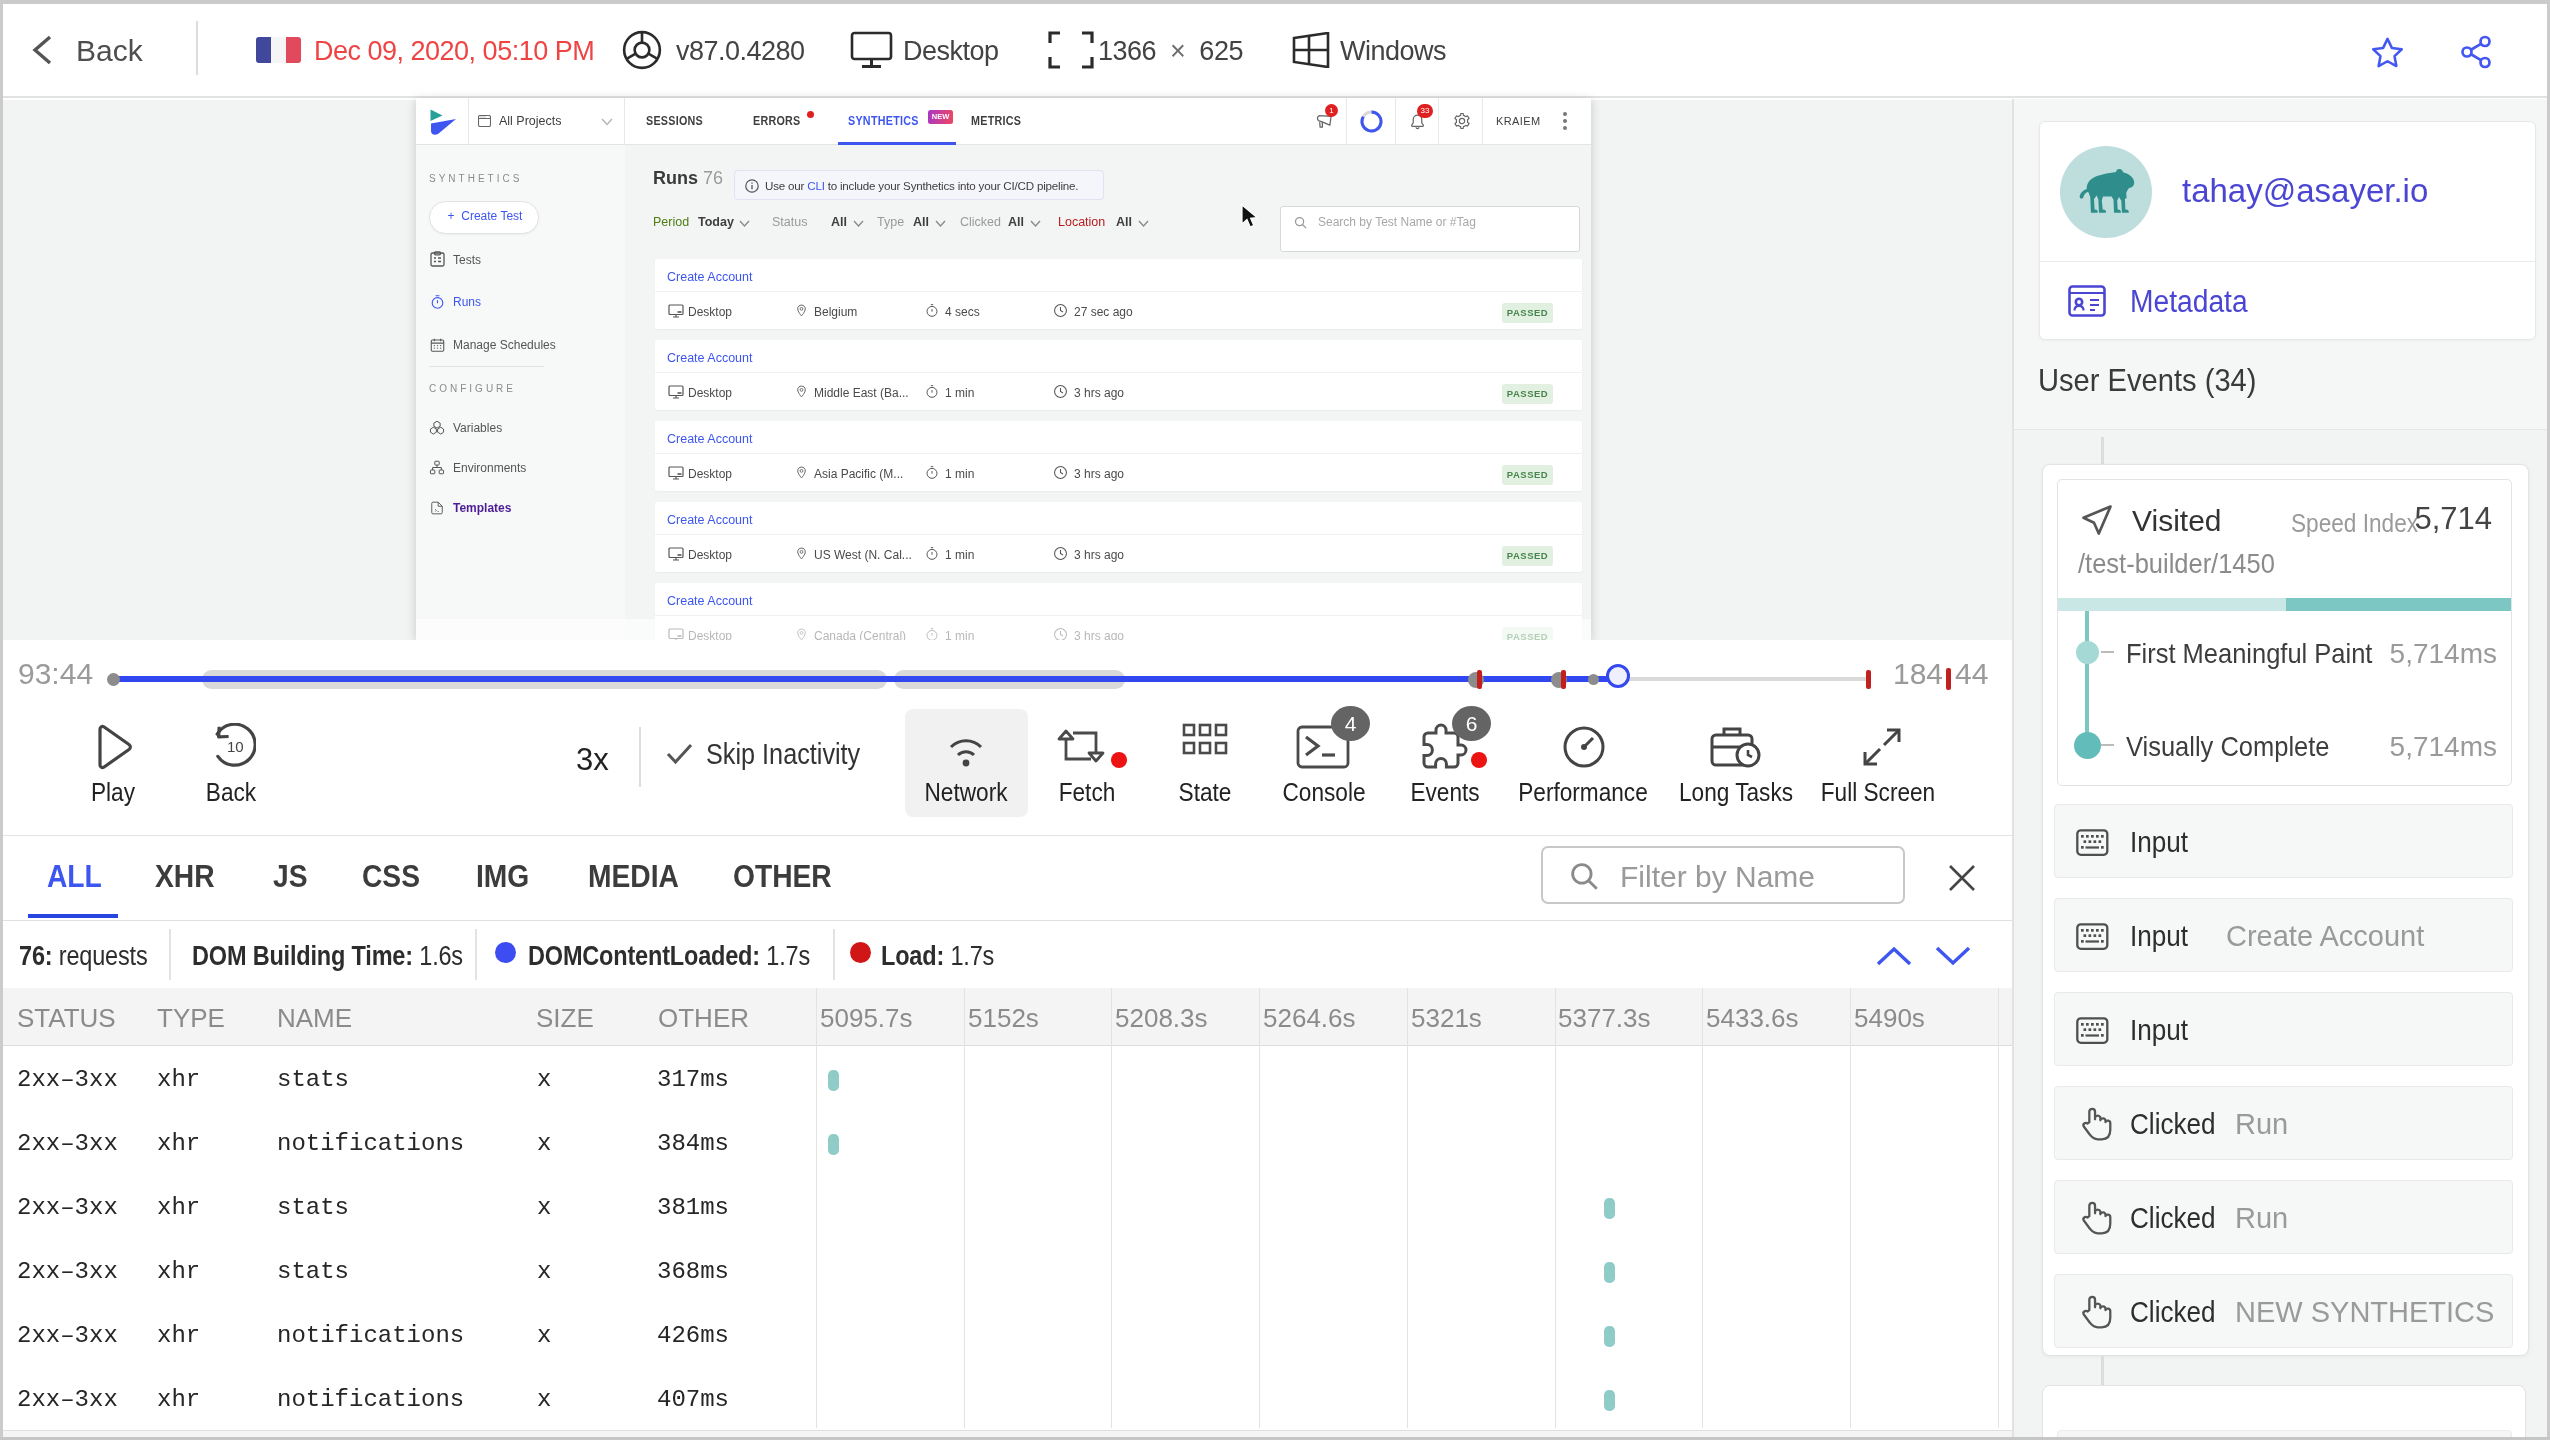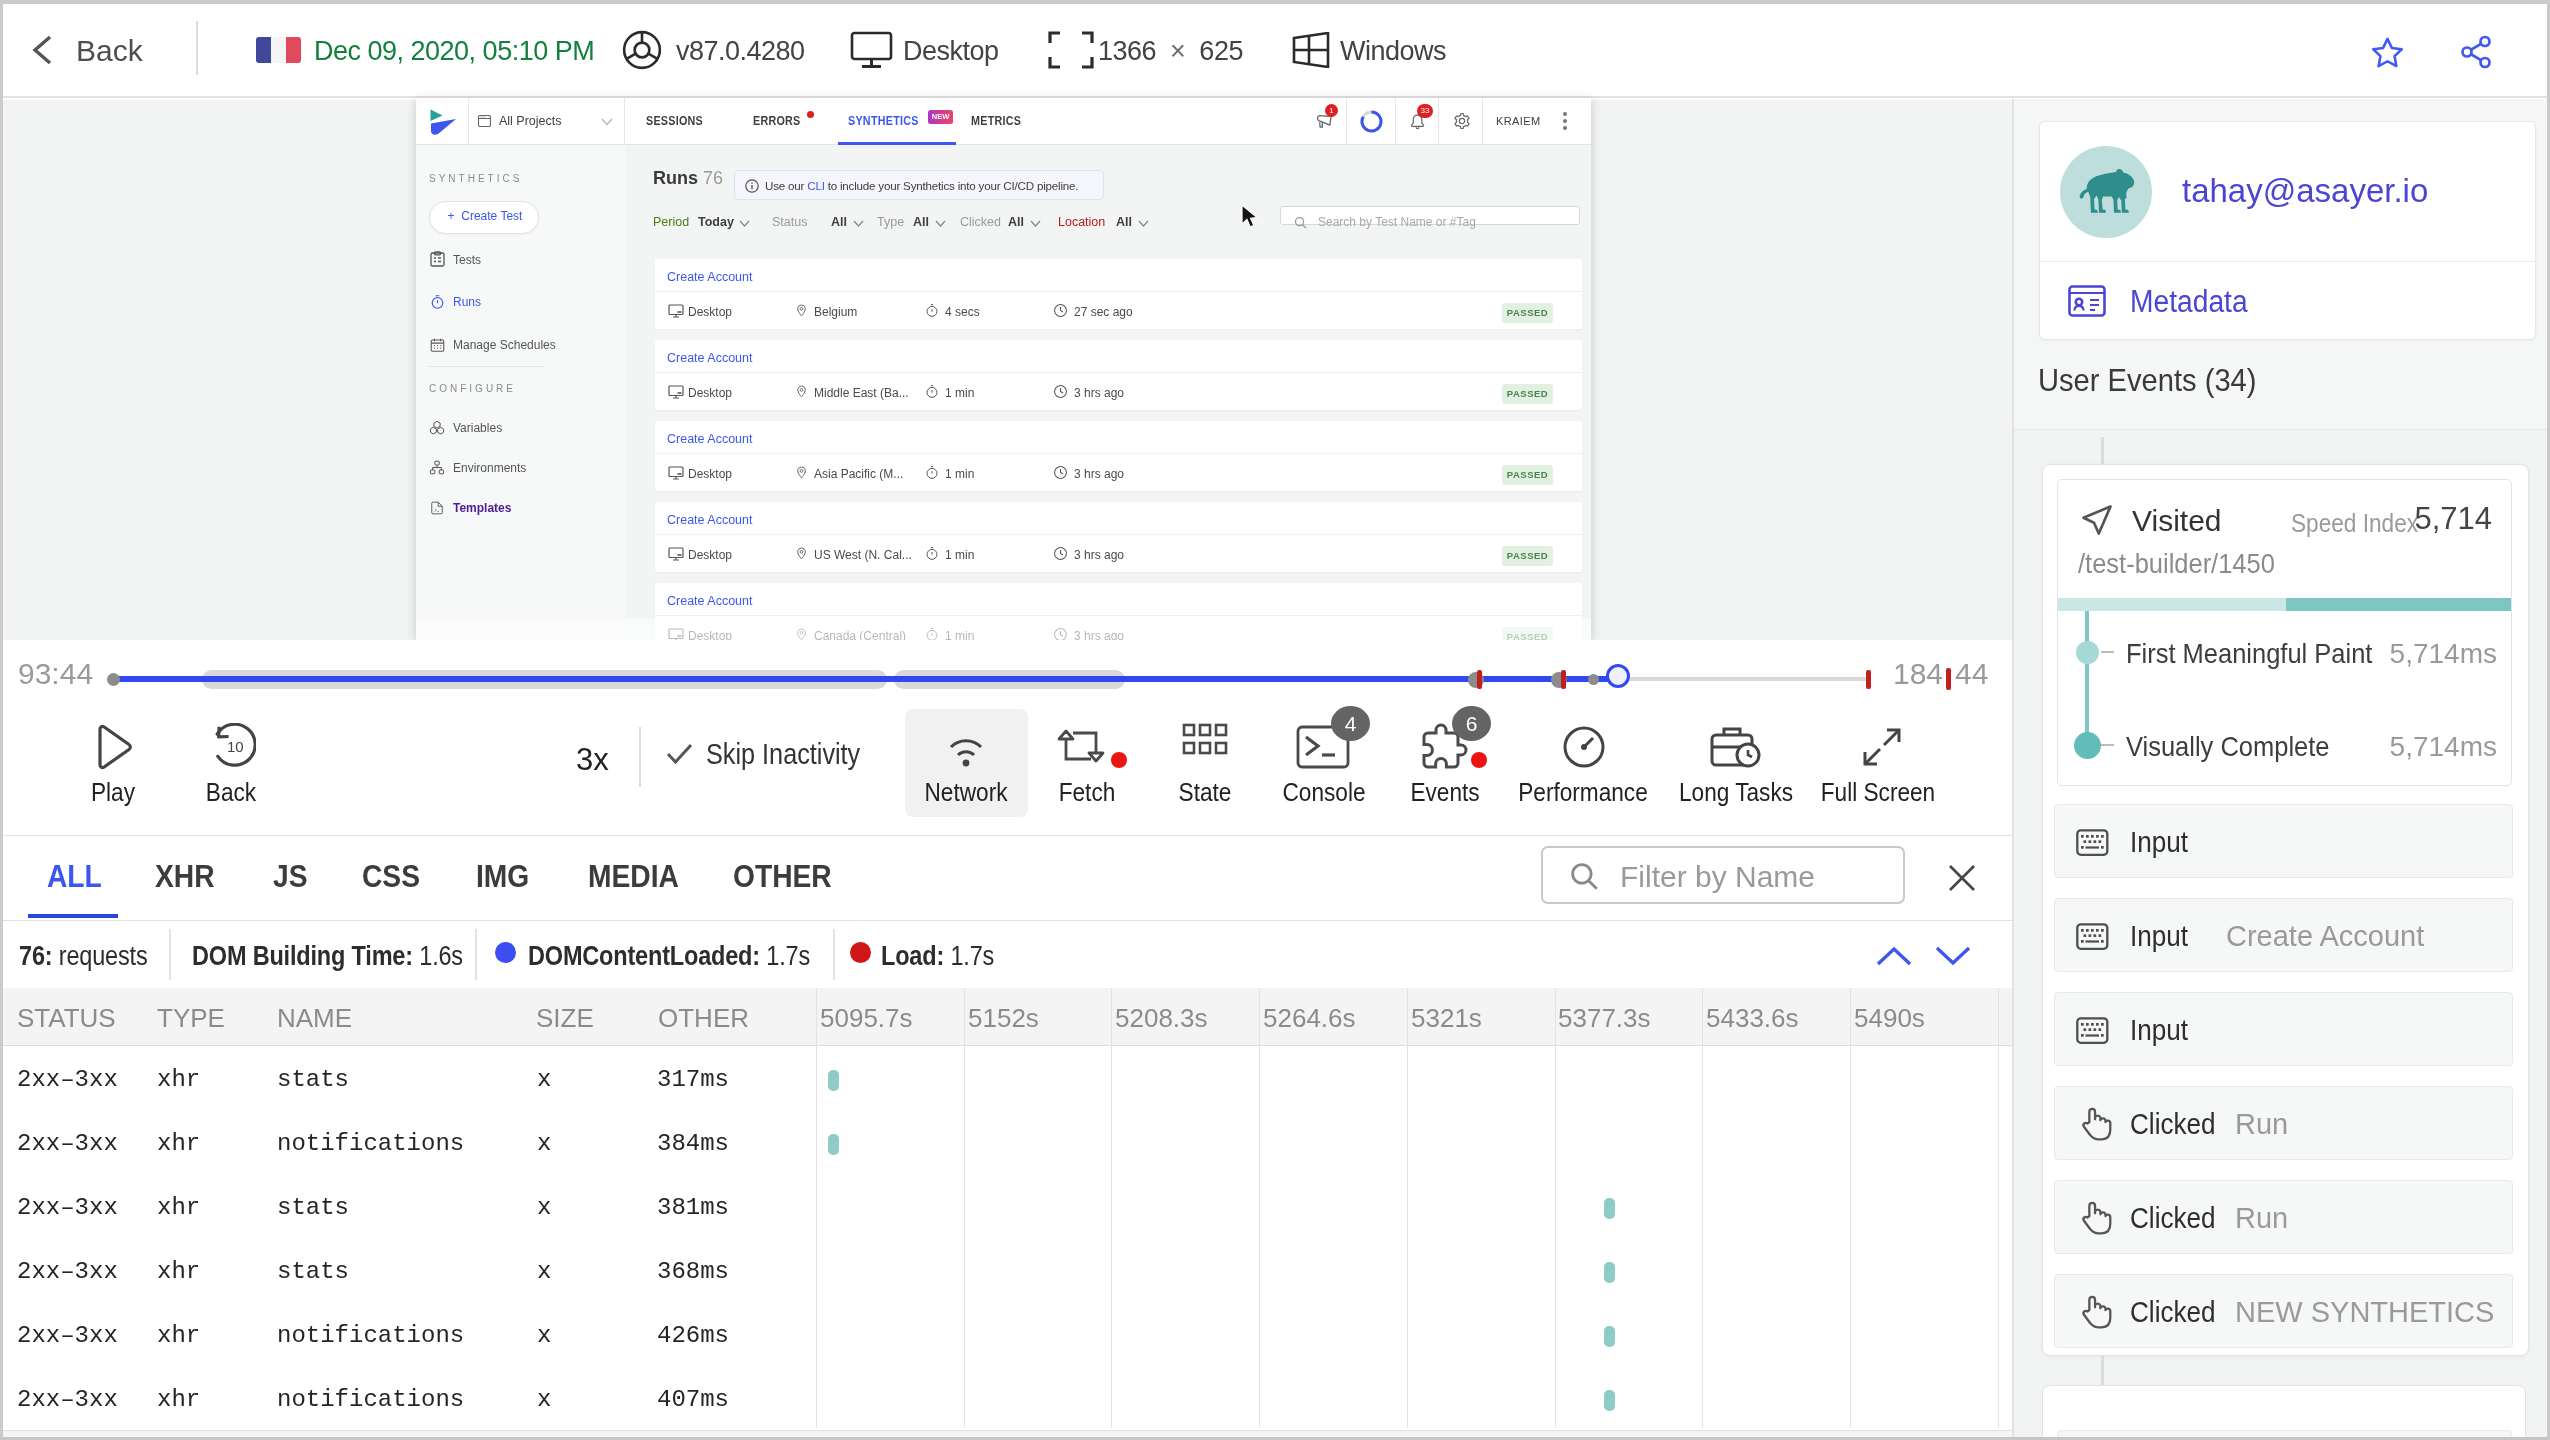--- a/index.html
+++ b/index.html
@@ -25,21 +25,21 @@
   <svg class="abs" style="left:29px;top:34px" width="26" height="32" viewBox="0 0 26 32">
       <path d="M21 3 L6 16 L21 29" fill="none" stroke="#555" stroke-width="3.4"></path>
     </svg>
   <div class="abs" style="left:76px;top:34px;font-size:30px;color:#4e4e4e;">Back</div>
   <div class="abs" style="left:196px;top:21px;width:2px;height:54px;background:#ddd;"></div>
   <div class="abs" style="left:256px;top:37px;width:45px;height:26px;border-radius:3px;overflow:hidden;">
     <div class="abs" style="left:0;top:0;width:15px;height:26px;background:#41479b;"></div>
     <div class="abs" style="left:15px;top:0;width:15px;height:26px;background:#f5f5f5;"></div>
     <div class="abs" style="left:30px;top:0;width:15px;height:26px;background:#e04a5c;"></div>
   </div>
-  <div class="abs" style="left:314px;top:36px;font-size:27px;letter-spacing:-0.5px;color:#15803d;">Dec 09, 2020, 05:10 PM</div>
+  <div class="abs" style="left:314px;top:36px;font-size:27px;letter-spacing:-0.5px;color:#ef4444;">Dec 09, 2020, 05:10 PM</div>
   <svg class="abs" style="left:621px;top:29px" width="42" height="42" viewBox="0 0 24 24">
       <g fill="none" stroke="#2b2b2b" stroke-width="1.5">
         <circle cx="12" cy="12" r="10.2"></circle>
         <circle cx="12" cy="12" r="4.2"></circle>
         <path d="M12 1.8 L12 7.8"></path>
         <path d="M12 1.8 L12 7.8" transform="rotate(120 12 12)"></path>
         <path d="M12 1.8 L12 7.8" transform="rotate(240 12 12)"></path>
       </g>
     </svg>
   <div class="abs" style="left:676px;top:36px;font-size:27px;letter-spacing:-0.5px;color:#434343;">v87.0.4280</div>
@@ -218,21 +218,21 @@
   <div class="abs" style="left:592px;top:117px;font-size:12.5px;font-weight:bold;color:#3e3e3e;">All</div>
   <svg class="abs" style="left:614px;top:122px" width="11" height="7" viewBox="0 0 11 7">
       <path d="M1 1 L5.5 6 L10 1" fill="none" stroke="#888" stroke-width="1.3"></path>
     </svg>
   <div class="abs" style="left:642px;top:117px;font-size:12.5px;color:#b91c1c;">Location</div>
   <div class="abs" style="left:700px;top:117px;font-size:12.5px;font-weight:bold;color:#3e3e3e;">All</div>
   <svg class="abs" style="left:722px;top:122px" width="11" height="7" viewBox="0 0 11 7">
       <path d="M1 1 L5.5 6 L10 1" fill="none" stroke="#888" stroke-width="1.3"></path>
     </svg>
 
-  <div class="abs" style="left:864px;top:108px;width:300px;height:19px;background:#fff;border:1px solid #d8d8d8;border-radius:3px;text-decoration:underline;">
+  <div class="abs" style="left:864px;top:108px;width:300px;height:46px;background:#fff;border:1px solid #d8d8d8;border-radius:3px;text-decoration:underline;">
     <svg class="abs" style="left:12px;top:8px" width="15" height="15" viewBox="0 0 24 24">
         <circle cx="10.5" cy="10.5" r="6.5" fill="none" stroke="#999" stroke-width="2"></circle>
         <path d="M15.5 15.5 L21 21" stroke="#999" stroke-width="2"></path>
       </svg>
     <div class="abs" style="left:37px;top:8px;font-size:12px;color:#a8a8a8;">Search by Test Name or #Tag</div>
   </div>
 
   <div id="runcards">
       <div class="abs" style="left:239px;top:161px;width:927px;height:70px;background:#fff;border-radius:2px;box-shadow:0 1px 2px rgba(0,0,0,0.04);">
         <div class="abs" style="left:12px;top:11px;font-size:12.5px;color:#3d56f0;">Create Account</div>

